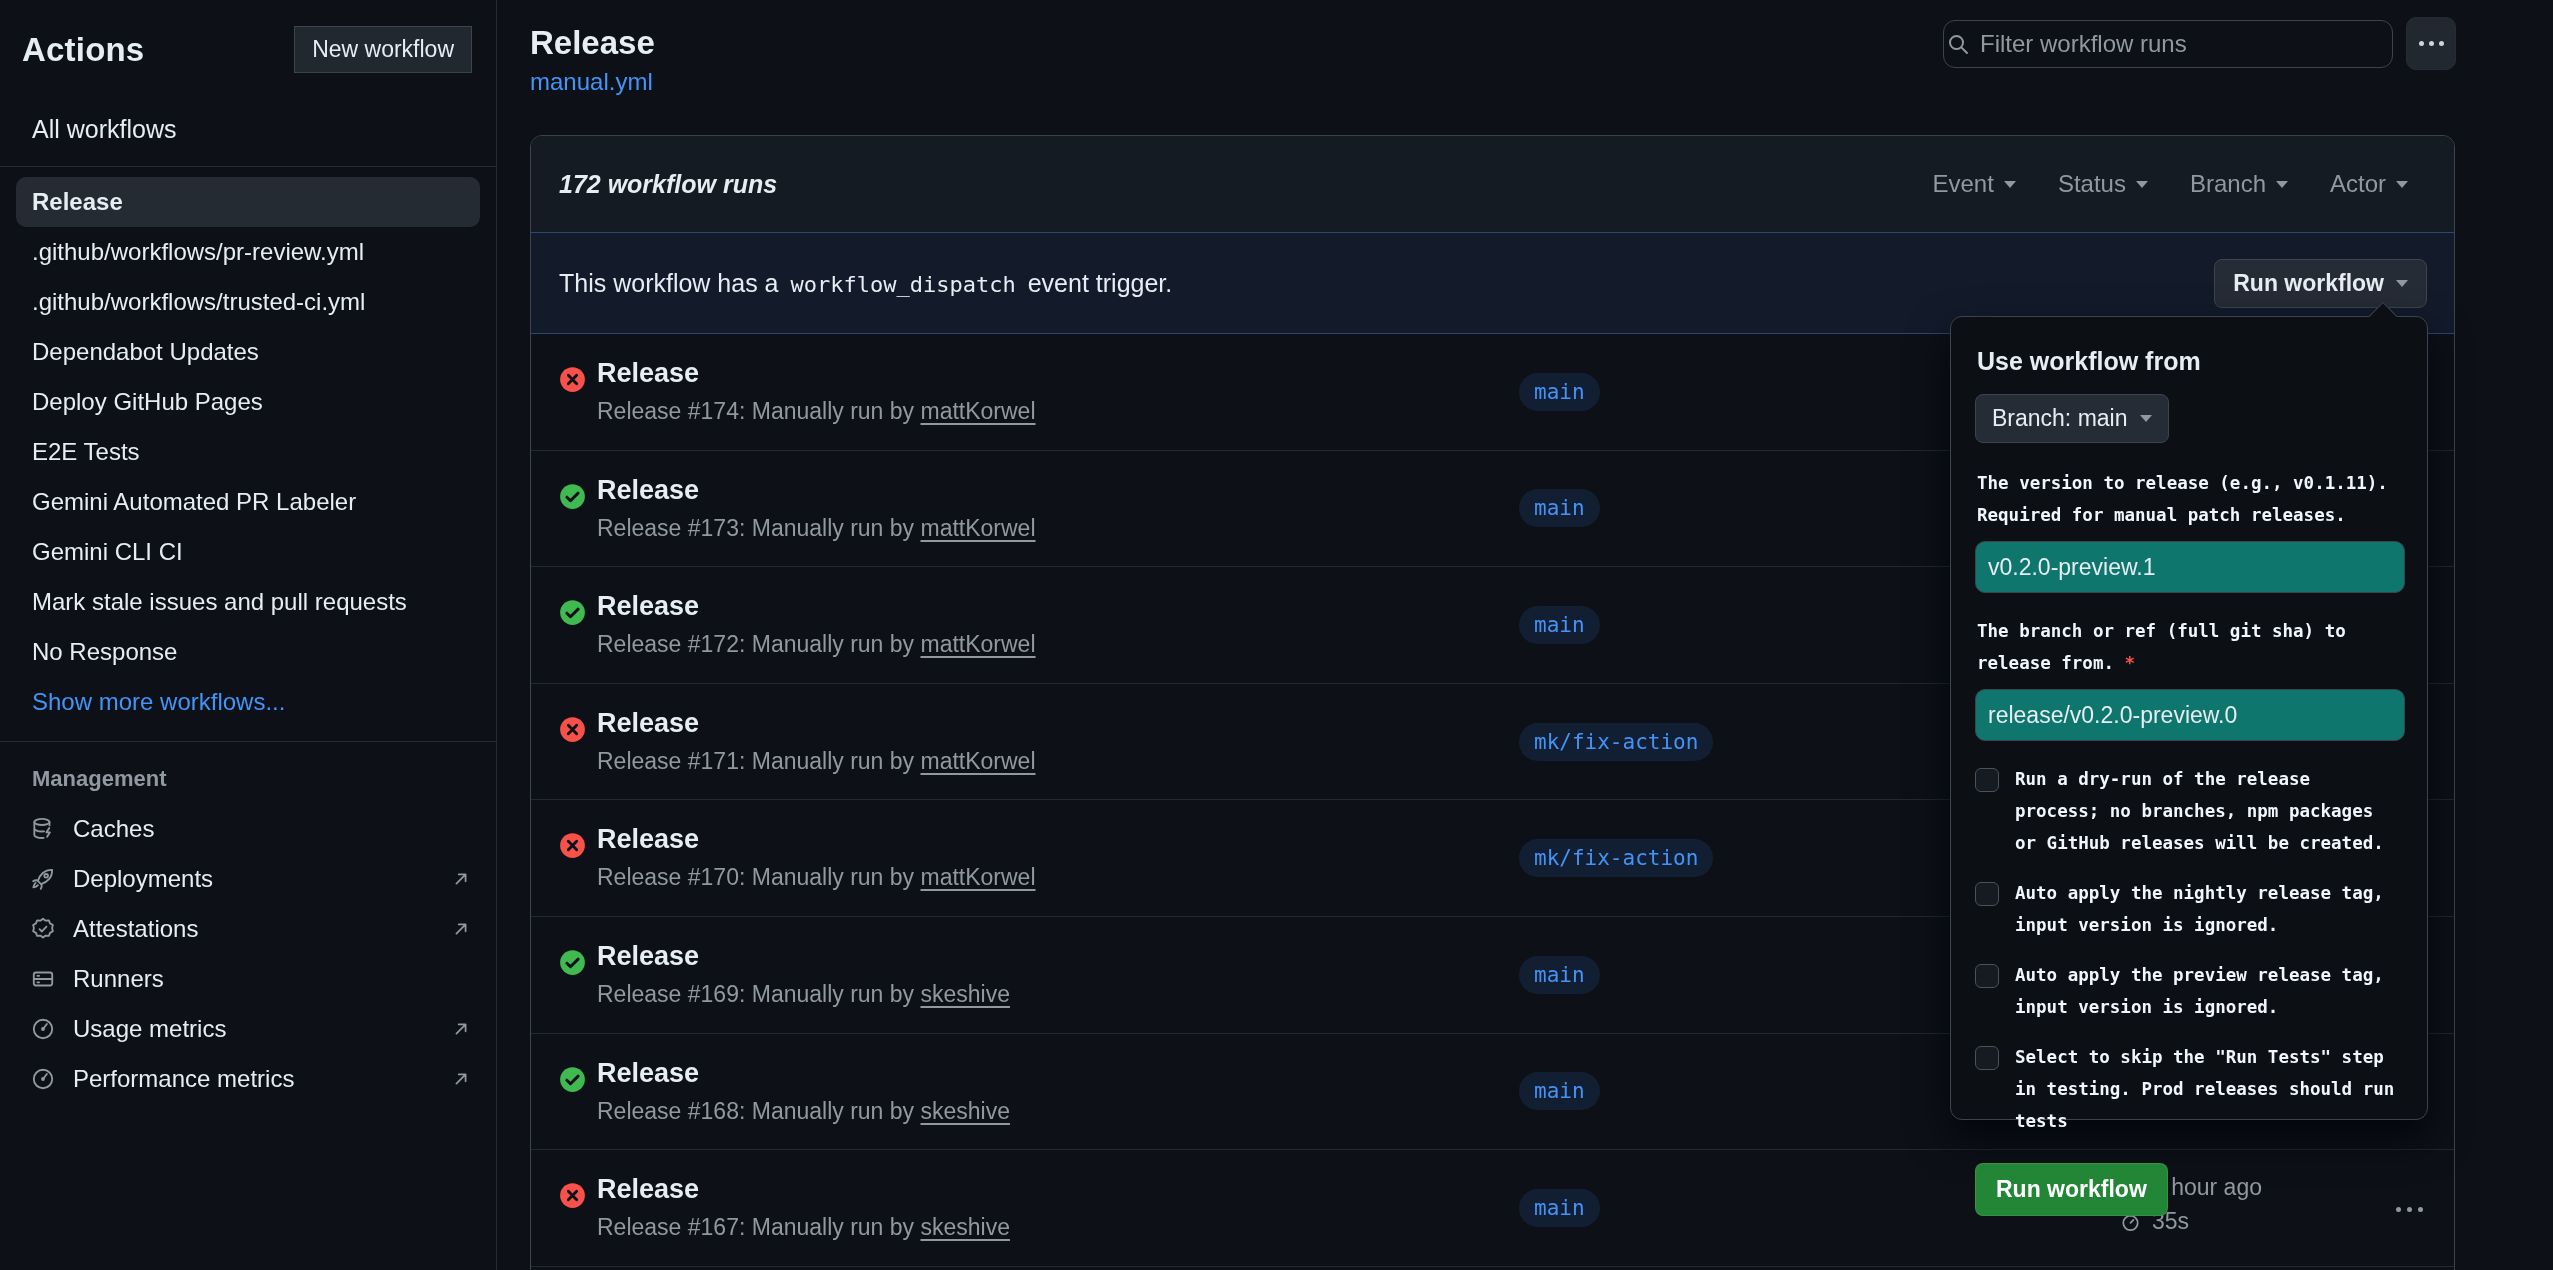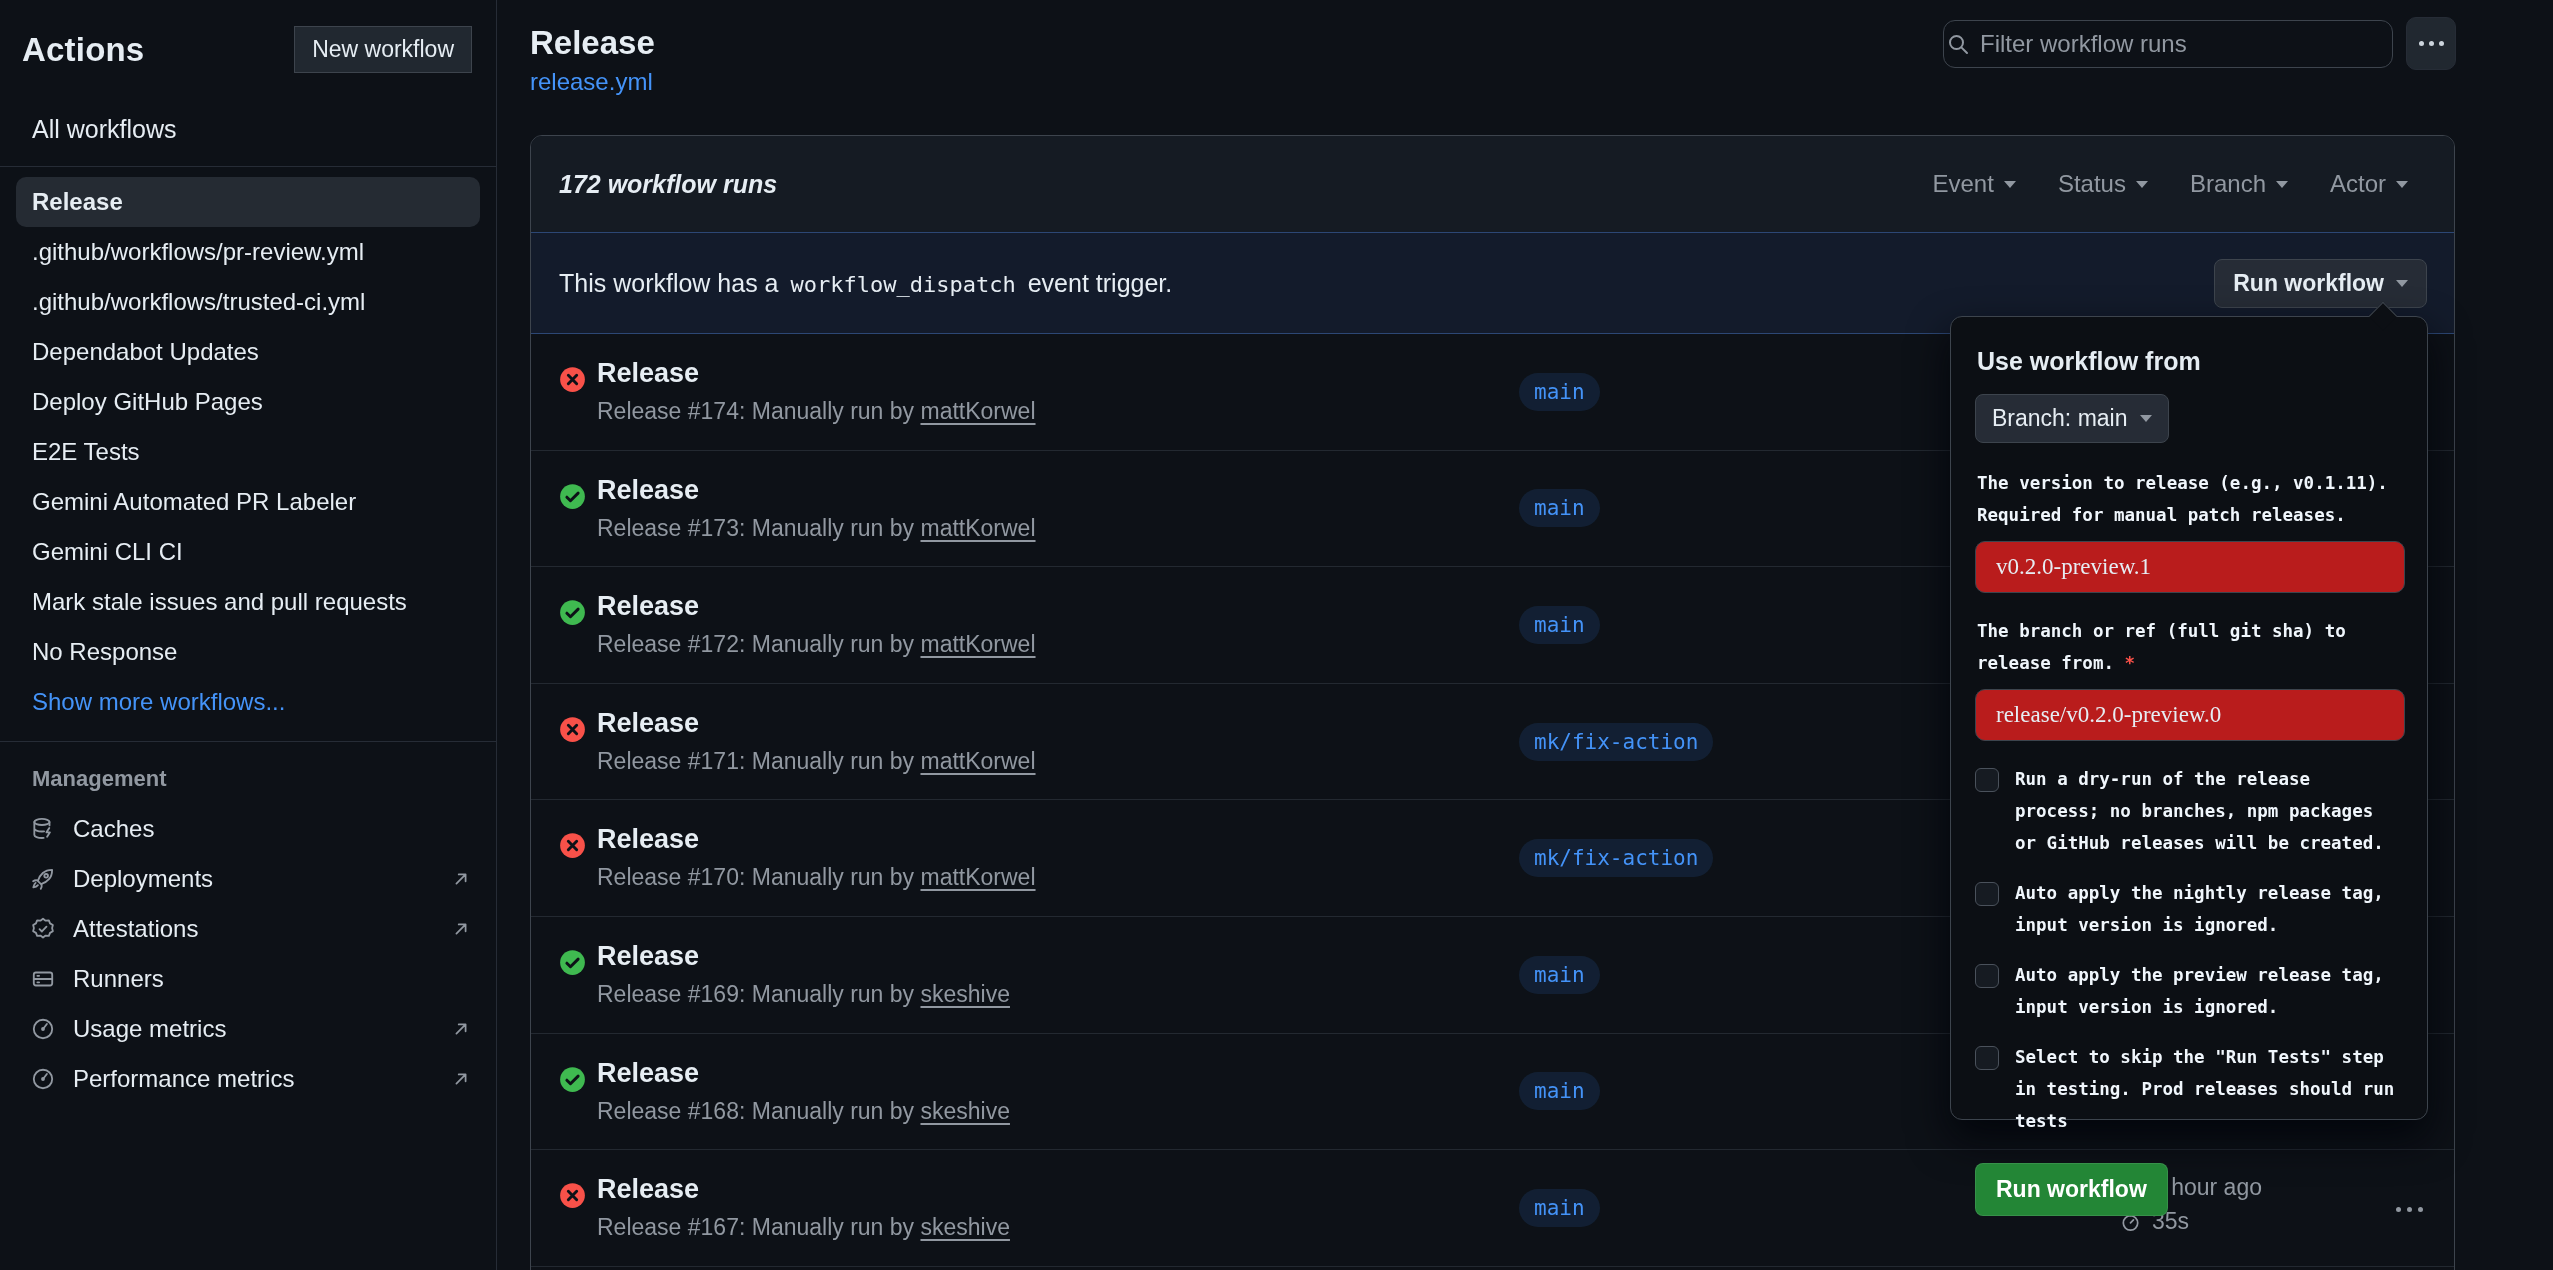--- a/index.html
+++ b/index.html
@@ -143,23 +143,23 @@
     font-size:23px; font-weight:500; padding:10px 16px;
     display:flex; align-items:center; gap:12px; cursor:pointer; font-family:Liberation Sans, sans-serif;
     margin-bottom:24px;
   }
   .help-text {
     font-family:"DejaVu Sans Mono", monospace; font-weight:700;
     font-size:17.5px; line-height:32px; color:#f0f6fc; margin:0 0 10px 2px;
   }
   .required-star { color:#f85149; }
   .panel-input {
-    width:430px; height:52px; background:#b91c1c; border:1px solid #3d444d;
-    border-radius:10px; color:#e6edf3; font-size:23px; padding:0 20px;
-    font-family:Liberation Serif, serif; outline:none; margin-bottom:22px; display:block;
+    width:430px; height:52px; background:#0f766e; border:1px solid #3d444d;
+    border-radius:10px; color:#e6edf3; font-size:23px; padding:0 12px;
+    font-family:Liberation Sans, sans-serif; outline:none; margin-bottom:22px; display:block;
   }
   .checkbox-row { display:flex; gap:16px; margin-bottom:18px; cursor:pointer; }
   .checkbox {
     width:24px; height:24px; flex:none; margin-top:5px;
     background:#161b22; border:1.5px solid #4a515b; border-radius:6px;
   }
   .checkbox-label {
     font-family:"DejaVu Sans Mono", monospace; font-weight:700;
     font-size:17.5px; line-height:32px; color:#f0f6fc; width:390px;
   }
@@ -253,21 +253,21 @@
         <circle cx="12" cy="12" r="0.9" fill="#9198a1"></circle>
     </svg>
     <span class="grow">Performance metrics</span>
     <svg class="ext" viewBox="0 0 24 24" fill="none" stroke="#9198a1" stroke-width="1.9" stroke-linecap="round" stroke-linejoin="round">
         <path d="M7 17L17 7M9.5 7H17v7.5"></path>
       </svg>
   </div>
 </aside>
 
 <h1 class="page-title">Release</h1>
-<a class="page-file-link">release.yml</a>
+<a class="page-file-link">manual.yml</a>
 
 <div class="search-box">
   <svg viewBox="0 0 24 24" fill="none" stroke="#9198a1" stroke-width="2" stroke-linecap="round">
     <circle cx="10.5" cy="10.5" r="6.5"></circle>
       <path d="M15.6 15.6L21 21"></path>
   </svg>
   <input type="text" placeholder="Filter workflow runs" style="">
 </div>
 <div class="top-kebab">
   <span class="dot"></span>

